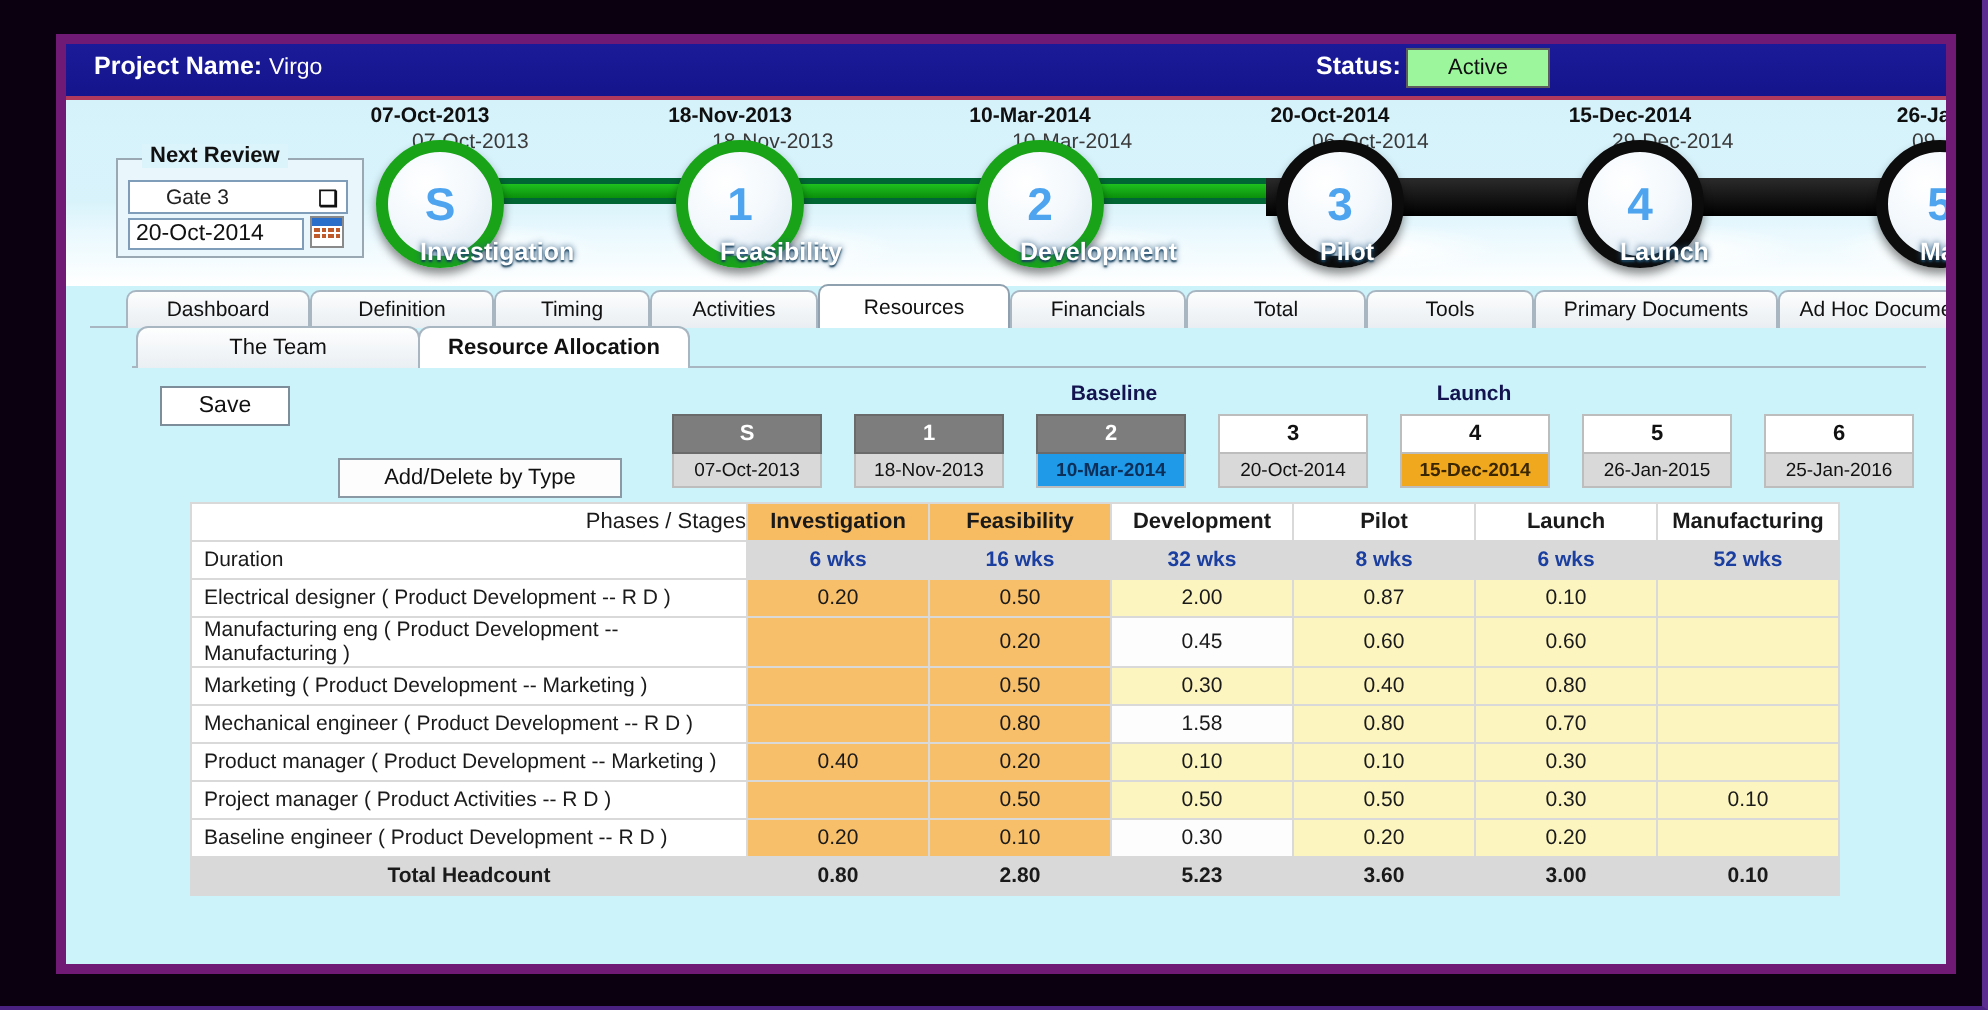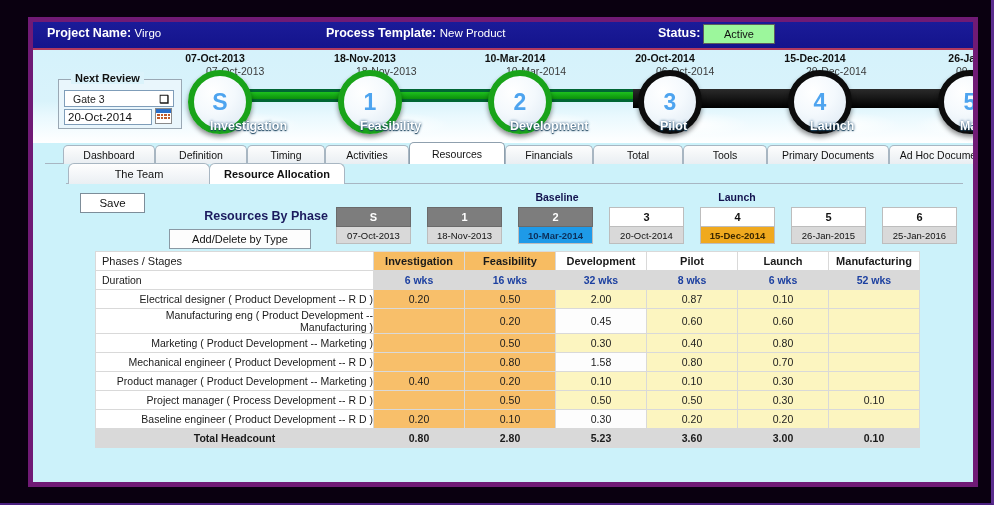--- a/index.html
+++ b/index.html
@@ -51,21 +51,21 @@
                font-size:12.5px;font-weight:bold;color:#ffffff;white-space:nowrap;
                text-shadow:0 0 3px #2a5a80,0 1px 1px #14394f;}
 
   
   .nextreview{position:absolute;left:25px;top:29px;width:122px;height:48px;
               background:#e9f6fc;border:1px solid #9aa8b4;}
   .nextreview .legend{position:absolute;top:-8px;left:12px;background:#dbf3fb;padding:0 4px;
               font-size:11px;font-weight:bold;color:#111;}
   .nr-select{position:absolute;left:5px;top:10px;width:110px;height:17px;background:#fff;
              border:1px solid #7f9db9;font-size:10.5px;color:#222;
-             display:flex;align-items:center;padding-left:8px;box-sizing:border-box;}
+             display:flex;align-items:center;padding-left:18px;box-sizing:border-box;}
   .nr-select .chev{position:absolute;right:4px;top:2px;font-size:11px;color:#111;font-weight:bold;}
   .nr-date{position:absolute;left:5px;top:29px;width:88px;height:16px;background:#fff;
            border:1px solid #7f9db9;font-size:11.5px;color:#111;
            display:flex;align-items:center;padding-left:3px;box-sizing:border-box;}
   .nr-cal{position:absolute;left:96px;top:28px;width:17px;height:16px;border:1px solid #8a8a8a;
           background:#fff;box-sizing:border-box;}
   .nr-cal .top{height:4px;background:#2a6fc9;}
   .nr-cal .grid{display:grid;grid-template-columns:repeat(4,1fr);gap:1px;padding:1px;}
   .nr-cal .grid i{display:block;height:2px;background:#c05a2a;}
 
@@ -110,21 +110,21 @@
   .gcell .dt{height:17px;border:1px solid #bdbdbd;border-top:none;font-size:9.5px;
              display:flex;align-items:center;justify-content:center;box-sizing:border-box;
              background:#d9d9d9;color:#111;}
   .gcell .dt.blue{background:#1e9ae8;color:#0c2f5a;font-weight:bold;}
   .gcell .dt.orange{background:#f0a91e;color:#3a2700;font-weight:bold;}
 
   
   table.res{position:absolute;left:62px;top:66px;border-collapse:collapse;
             font-size:10.5px;color:#1a1a1a;table-layout:fixed;}
   table.res td,table.res th{border:1px solid #d9d9d9;padding:0;height:19px;box-sizing:border-box;}
-  .c-name{width:278px;text-align:right;padding-left:6px !important;background:#ffffff;}
+  .c-name{width:278px;text-align:left;padding-left:6px !important;background:#ffffff;}
   .c-val{width:91px;text-align:center;}
   .hdr{font-weight:bold;font-size:11px;text-align:center;background:#ffffff;height:22px;}
   .hdr.orange{background:#f7bc62;color:#1a1a1a;}
   .dur{font-weight:bold;color:#1b3fa0;background:#d9d9d9;text-align:center;}
   .dur.lbl{background:#ffffff;color:#1a1a1a;font-weight:normal;text-align:left;padding-left:6px !important;}
   .bg-orange{background:#f8bf6a;}
   .bg-yellow{background:#fcf5c0;}
   .bg-white{background:#fdfdfd;}
   .totrow td{background:#d9d9d9;font-weight:bold;text-align:center;height:20px;}
   .totrow td.c-name{text-align:center;padding-left:0 !important;}
@@ -135,24 +135,20 @@
 <div class="screen">
 <div class="violet-edge"></div>
 
 <div class="app">
 
   <div class="titlebar">
     <div class="lbl t-proj">
       <span>Project Name:</span>
       <span class="val">Virgo</span>
     </div>
-    <div class="lbl t-tmpl">
-      <span>Process Template:</span>
-      <span class="val">New Product</span>
-    </div>
     <div class="lbl t-stat">Status:</div>
     <div class="statusbadge">Active</div>
   </div>
 
   <div class="timeline">
     <div class="track-green"></div>
     <div class="track-dark"></div>
 
     <div class="glow" style="left:150px"></div>
     <div class="glow" style="left:300px"></div>
@@ -242,21 +238,20 @@
 
   <div class="subtabsrow">
     <div class="subtabline"></div>
     <div class="subtab active" style="left:176px;width:134px">Resource Allocation</div>
     <div class="subtab" style="left:35px;width:140px">The Team</div>
   </div>
 
   <div class="content">
 
     <div class="savebtn">Save</div>
-    <div class="rbp-title">Resources By Phase</div>
     <div class="addbtn">Add/Delete by Type</div>
 
     <div class="cap" style="left:479px">Baseline</div>
     <div class="cap" style="left:659px">Launch</div>
 
     <div class="gstrip" style="left:0;top:22px">
       <div class="gcell" style="left:303px">
         <div class="num grey">S</div>
         <div class="dt">07-Oct-2013</div>
       </div>
@@ -282,21 +277,21 @@
       </div>
       <div class="gcell" style="left:849px">
         <div class="num white">6</div>
         <div class="dt">25-Jan-2016</div>
       </div>
     </div>
 
     <table class="res">
       <tbody>
             <tr>
-        <td class="c-name hdr" style="font-weight:normal;text-align:left">Phases / Stages</td>
+        <td class="c-name hdr" style="font-weight:normal;text-align:right">Phases / Stages</td>
         <td class="c-val hdr orange">Investigation</td>
         <td class="c-val hdr orange">Feasibility</td>
         <td class="c-val hdr">Development</td>
         <td class="c-val hdr">Pilot</td>
         <td class="c-val hdr">Launch</td>
         <td class="c-val hdr">Manufacturing</td>
       </tr>
       <tr>
         <td class="c-name dur lbl">Duration</td>
         <td class="c-val dur">6 wks</td>
@@ -346,21 +341,21 @@
       <tr>
         <td class="c-name">Product manager ( Product Development -- Marketing )</td>
         <td class="c-val bg-orange">0.40</td>
         <td class="c-val bg-orange">0.20</td>
         <td class="c-val bg-yellow">0.10</td>
         <td class="c-val bg-yellow">0.10</td>
         <td class="c-val bg-yellow">0.30</td>
         <td class="c-val bg-yellow"></td>
       </tr>
       <tr>
-        <td class="c-name">Project manager ( Process Development -- R D )</td>
+        <td class="c-name">Project manager ( Product Activities -- R D )</td>
         <td class="c-val bg-orange"></td>
         <td class="c-val bg-orange">0.50</td>
         <td class="c-val bg-yellow">0.50</td>
         <td class="c-val bg-yellow">0.50</td>
         <td class="c-val bg-yellow">0.30</td>
         <td class="c-val bg-yellow">0.10</td>
       </tr>
       <tr>
         <td class="c-name">Baseline engineer ( Product Development -- R D )</td>
         <td class="c-val bg-orange">0.20</td>

